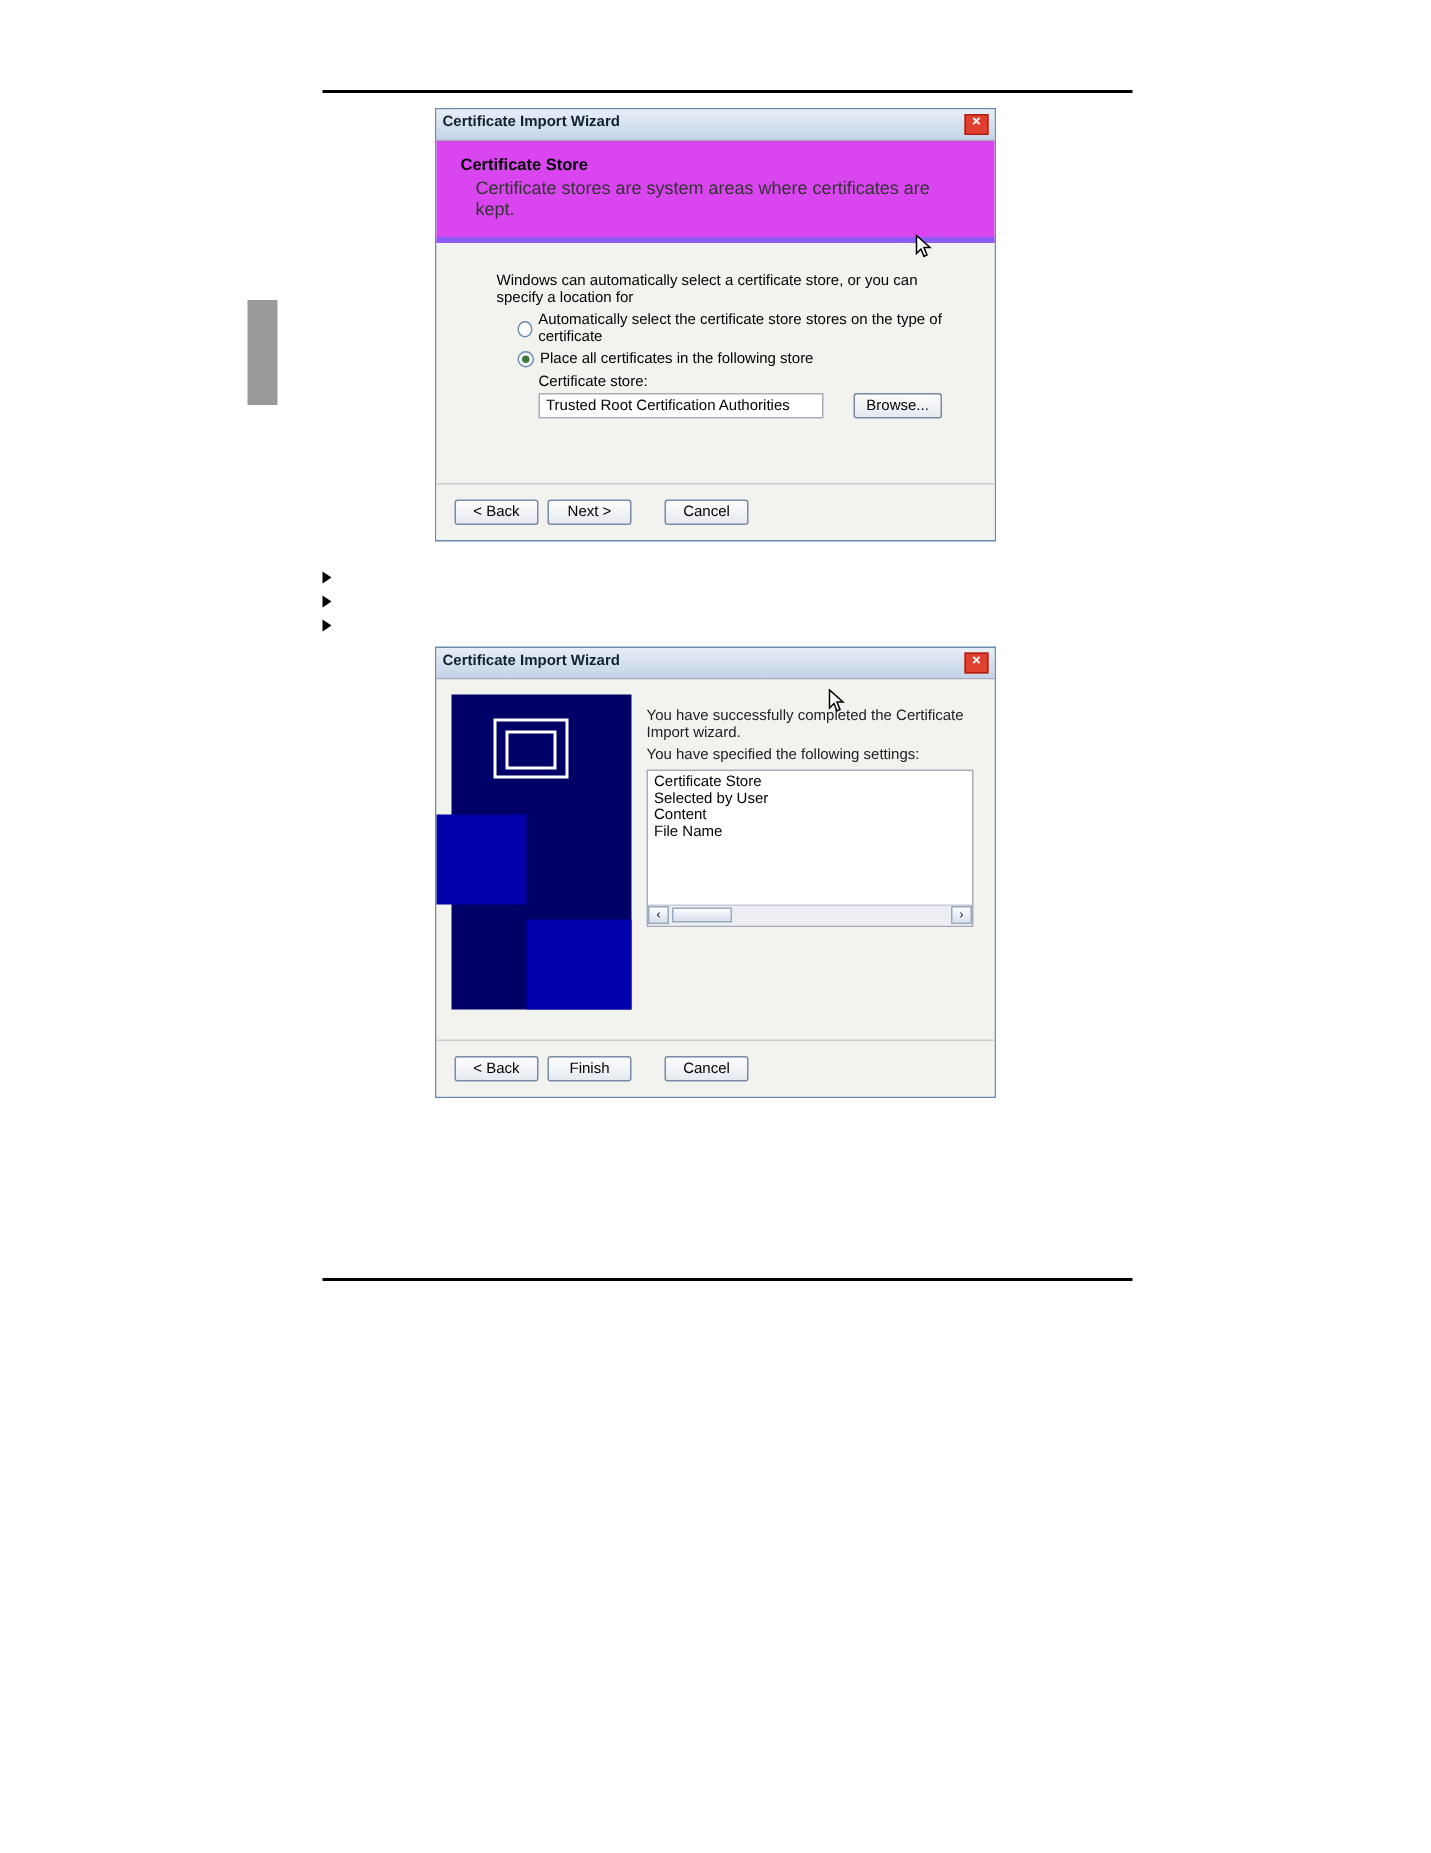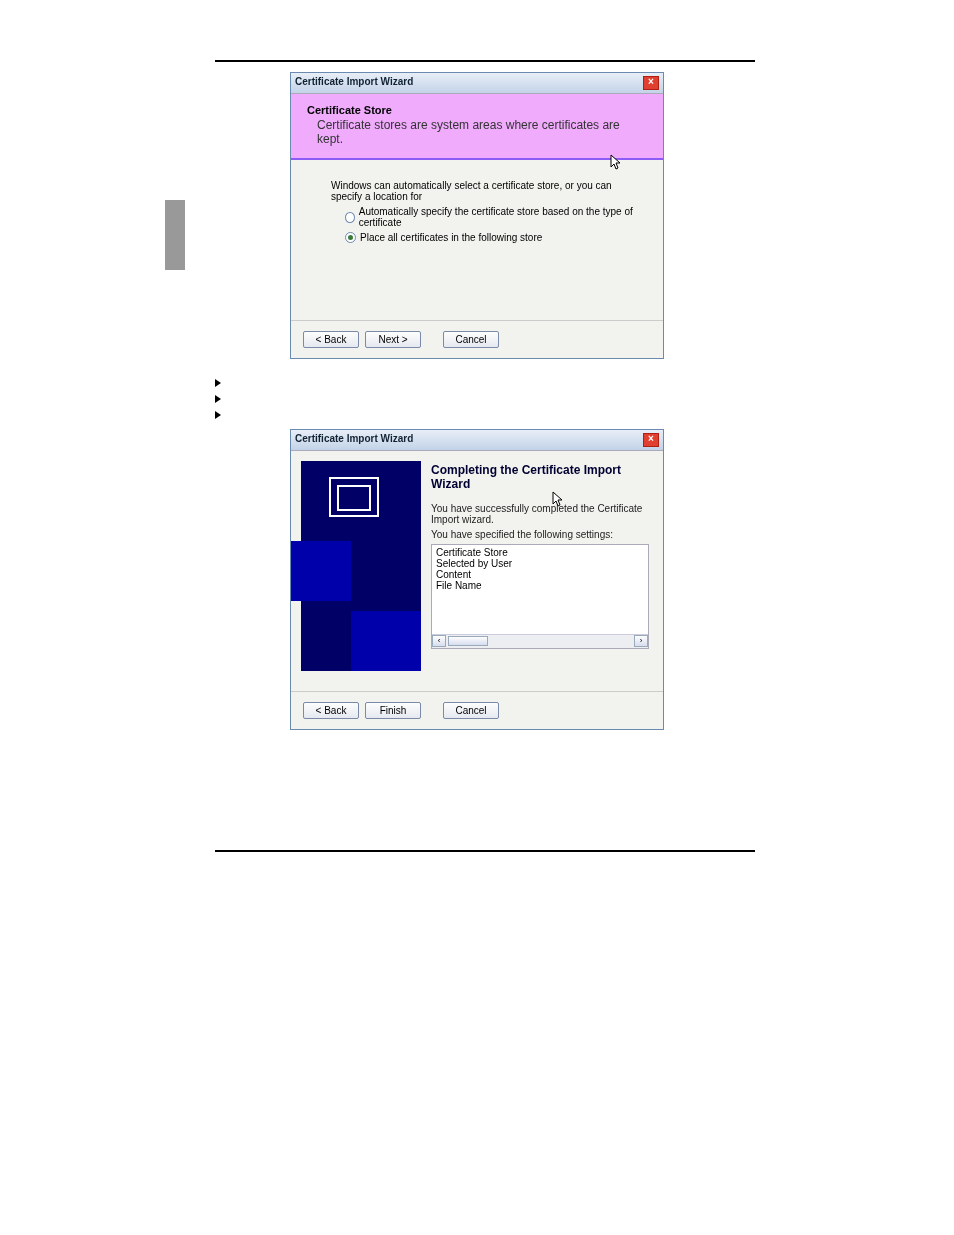--- a/index.html
+++ b/index.html
@@ -57,23 +57,23 @@
     line-height: 10px;
     text-align: center;
     font-weight: bold;
     cursor: default;
   }
   .dlg-body {
     background: #f2f2ee;
     padding: 0;
   }
   .wiz-header {
-    background: #f0abfc;
+    background: #d946ef;
     padding: 10px 16px 12px 16px;
-    border-bottom: 2px solid #8b5cf6;
+    border-bottom: 4px solid #8b5cf6;
   }
   .wiz-header h3 { margin: 0 0 2px 0; font-size: 11px; }
   .wiz-header p { margin: 0 0 0 10px; color: #333; font-size: 12px; }
   .wiz-content {
     padding: 20px 30px 30px 40px;
     position: relative;
     min-height: 160px;
   }
   .cursor-svg {
     position: absolute;
@@ -223,27 +223,33 @@
         <p>Certificate stores are system areas where certificates are kept.</p>
       </div>
       <div class="wiz-content">
         <svg class="cursor-svg" style="right:40px; top:-6px;" viewBox="0 0 12 18">
           <path d="M1 1 L1 13 L4 10 L6 15 L8 14 L6 9 L10 9 Z" fill="white" stroke="black" stroke-width="1"></path>
         </svg>
         <div>Windows can automatically select a certificate store, or you can specify a location for</div>
 
         <div class="radio-row">
           <span class="radio"></span>
-          <span>Automatically specify the certificate store based on the type of certificate</span>
+          <span>Automatically select the certificate store stores on the type of certificate</span>
         </div>
         <div class="radio-row">
           <span class="radio selected"></span>
           <span>Place all certificates in the following store</span>
         </div>
 
+        <div class="field-row">
+          <div style="margin-bottom:2px;">Certificate store:</div>
+          <span class="text-input">Trusted Root Certification Authorities</span>
+          <span style="display:inline-block; width:14px;"></span>
+          <span class="btn">Browse...</span>
+        </div>
       </div>
       <div class="wiz-footer">
         <span class="btn">&lt; Back</span>
         <span class="btn">Next &gt;</span>
         <span style="width:10px;"></span>
         <span class="btn">Cancel</span>
       </div>
     </div>
   </div>
 
@@ -264,21 +270,20 @@
       <span class="titlebar-text">Certificate Import Wizard</span>
       <div class="close-btn">×</div>
     </div>
     <div class="dlg2-body">
       <div class="dlg2-left">
         <div class="dlg2-left-icon"></div>
         <div class="dlg2-left-shape1"></div>
         <div class="dlg2-left-shape2"></div>
       </div>
       <div class="dlg2-right">
-        <h3>Completing the Certificate Import Wizard</h3>
         <svg class="cursor-svg" style="position:relative; left:120px; top:-6px;" viewBox="0 0 12 18">
           <path d="M1 1 L1 13 L4 10 L6 15 L8 14 L6 9 L10 9 Z" fill="white" stroke="black" stroke-width="1"></path>
         </svg>
         <p style="margin-top:-14px;">You have successfully completed the Certificate Import wizard.</p>
         <p>You have specified the following settings:</p>
         <div class="settings-box">
           <div class="settings-inner">
             <div class="settings-col left">
               <div>Certificate Store Selected by User</div>
               <div>Content</div>

